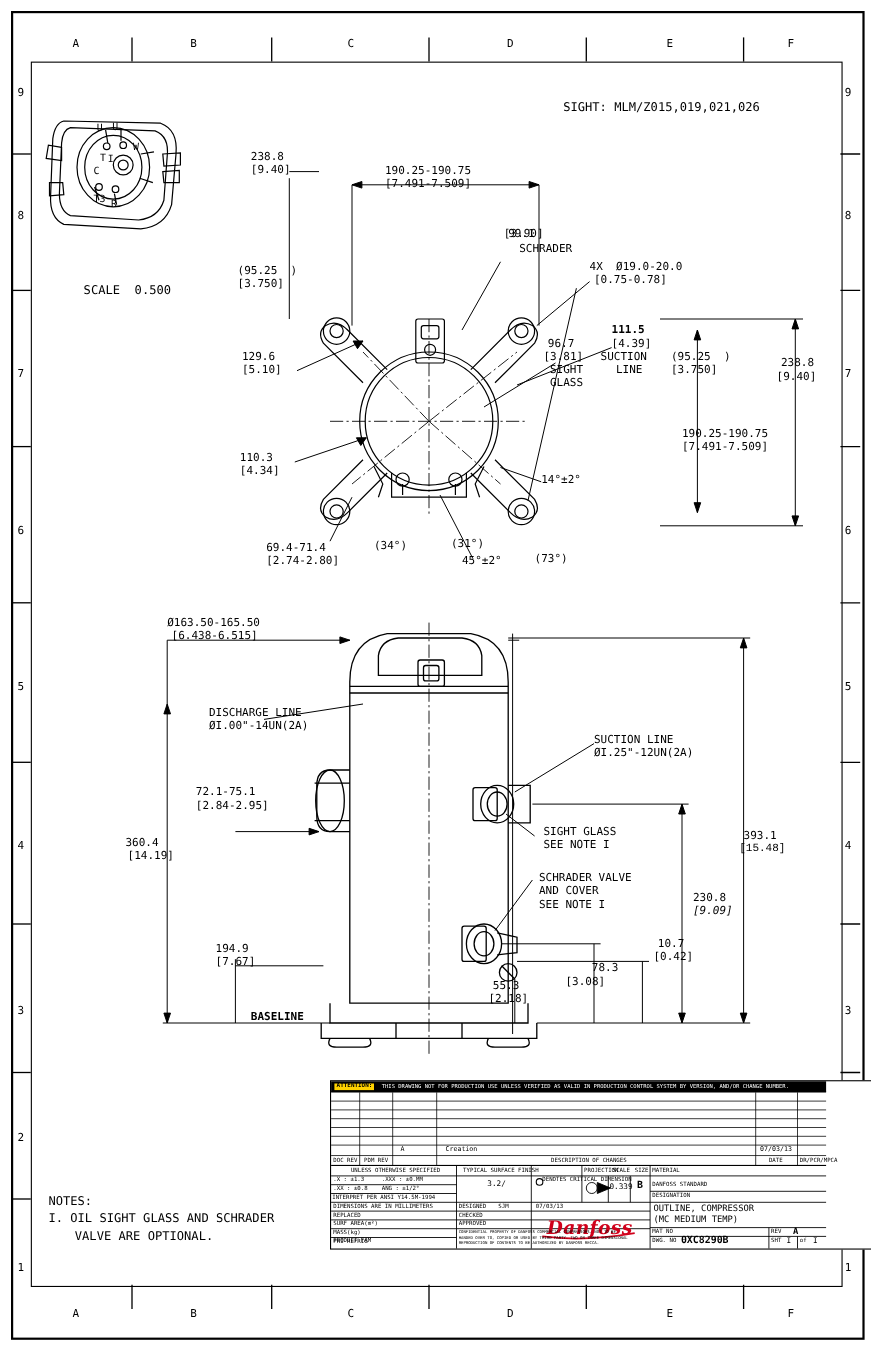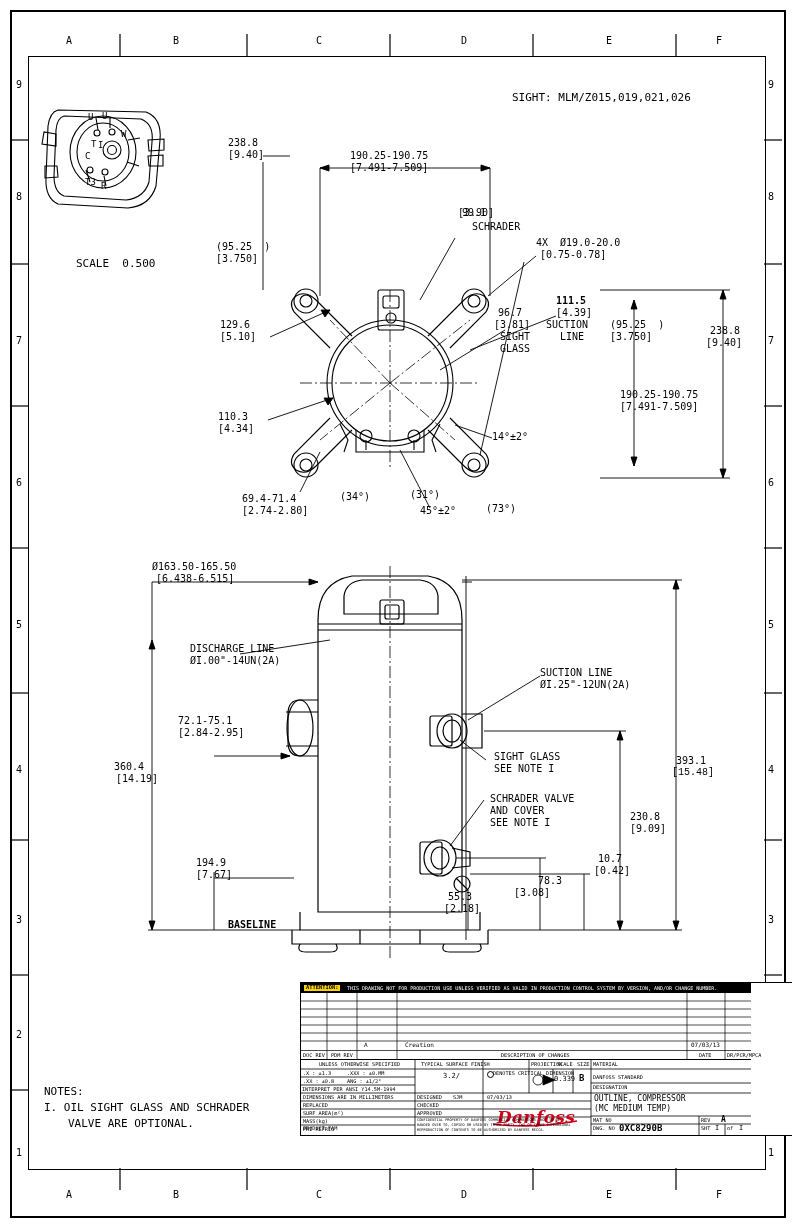--- a/index.html
+++ b/index.html
@@ -364,21 +364,21 @@
   <div class="txt t10" style="left:178px;top:716px;">72.1-75.1</div>
   <div class="txt t10" style="left:178px;top:728px;">[2.84-2.95]</div>
   <div class="txt t10" style="left:114px;top:762px;">360.4</div>
   <div class="txt t10" style="left:116px;top:774px;">[14.19]</div>
   <div class="txt t10" style="left:196px;top:858px;">194.9</div>
   <div class="txt t10" style="left:196px;top:870px;">[7.67]</div>
   <div class="txt t10 b" style="left:228px;top:920px;">BASELINE</div>
   <div class="txt t10" style="left:676px;top:756px;">393.1</div>
   <div class="txt t10" style="left:672px;top:768px;font-family:Liberation Mono, monospace;">[15.48]</div>
   <div class="txt t10" style="left:630px;top:812px;">230.8</div>
-  <div class="txt t10" style="left:630px;top:824px;">[9.09]</div>
+  <div class="txt t10" style="left:630px;top:824px;font-style:italic;">[9.09]</div>
   <div class="txt t10" style="left:598px;top:854px;">10.7</div>
   <div class="txt t10" style="left:594px;top:866px;">[0.42]</div>
   <div class="txt t10" style="left:518px;top:876px;margin-left:20px;">78.3</div>
   <div class="txt t10" style="left:514px;top:888px;">[3.08]</div>
   <div class="txt t10" style="left:448px;top:892px;">55.3</div>
   <div class="txt t10" style="left:444px;top:904px;">[2.18]</div>
 
   <div class="txt t11" style="left:44px;top:1086px;">NOTES:</div>
   <div class="txt t11" style="left:44px;top:1102px;">I. OIL SIGHT GLASS AND SCHRADER</div>
   <div class="txt t11" style="left:68px;top:1118px;">VALVE ARE OPTIONAL.</div>

